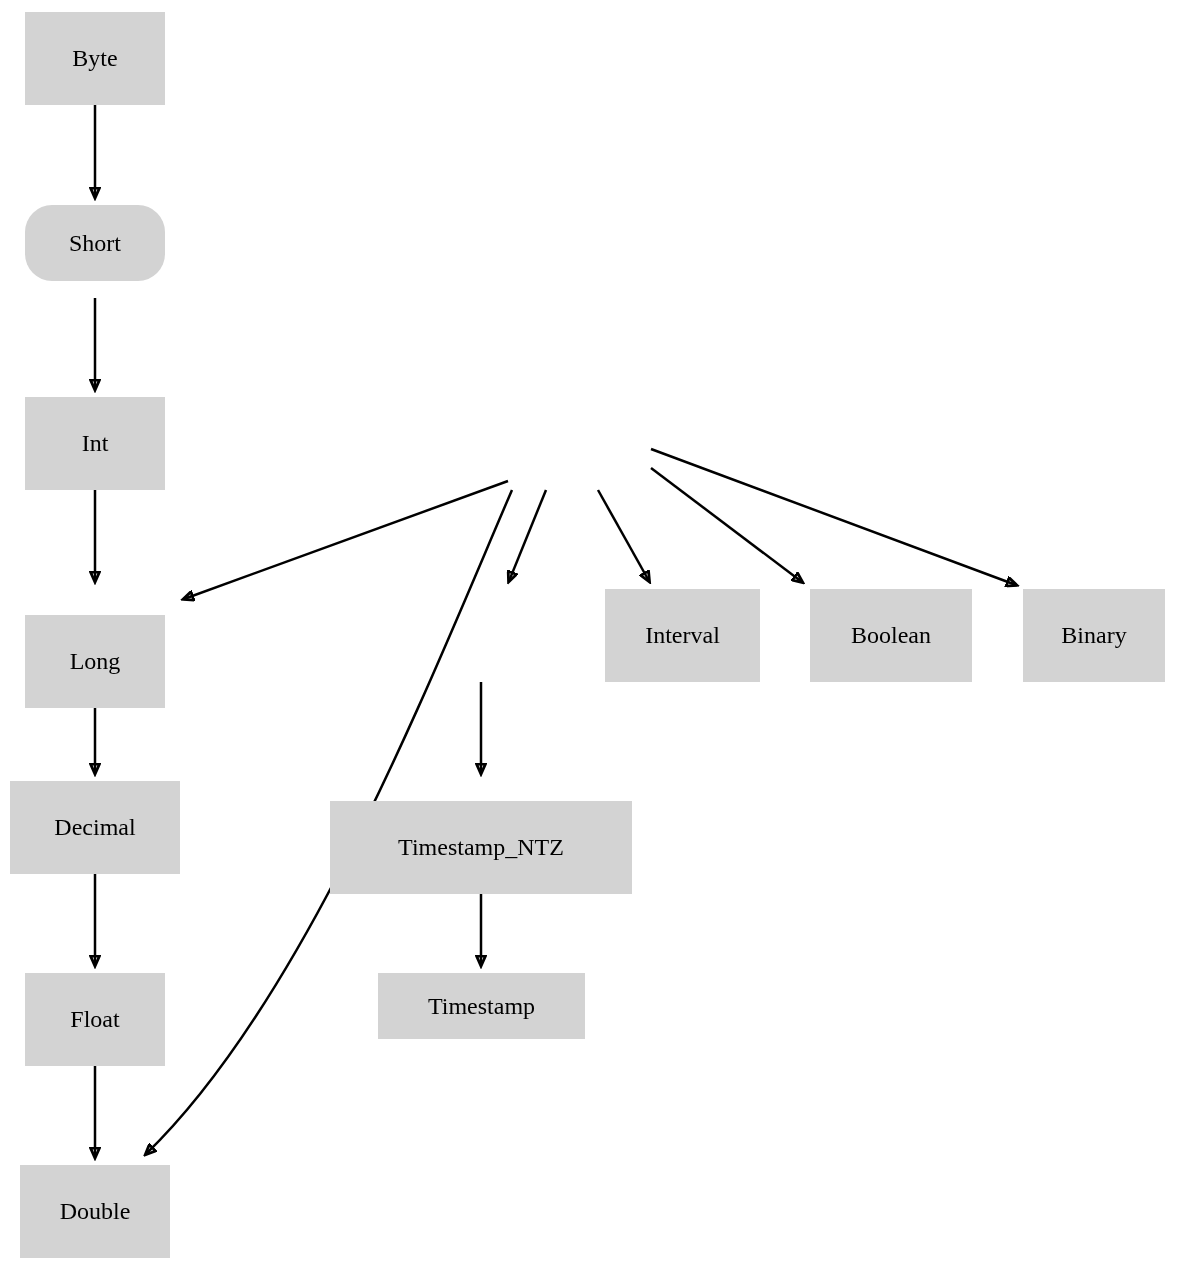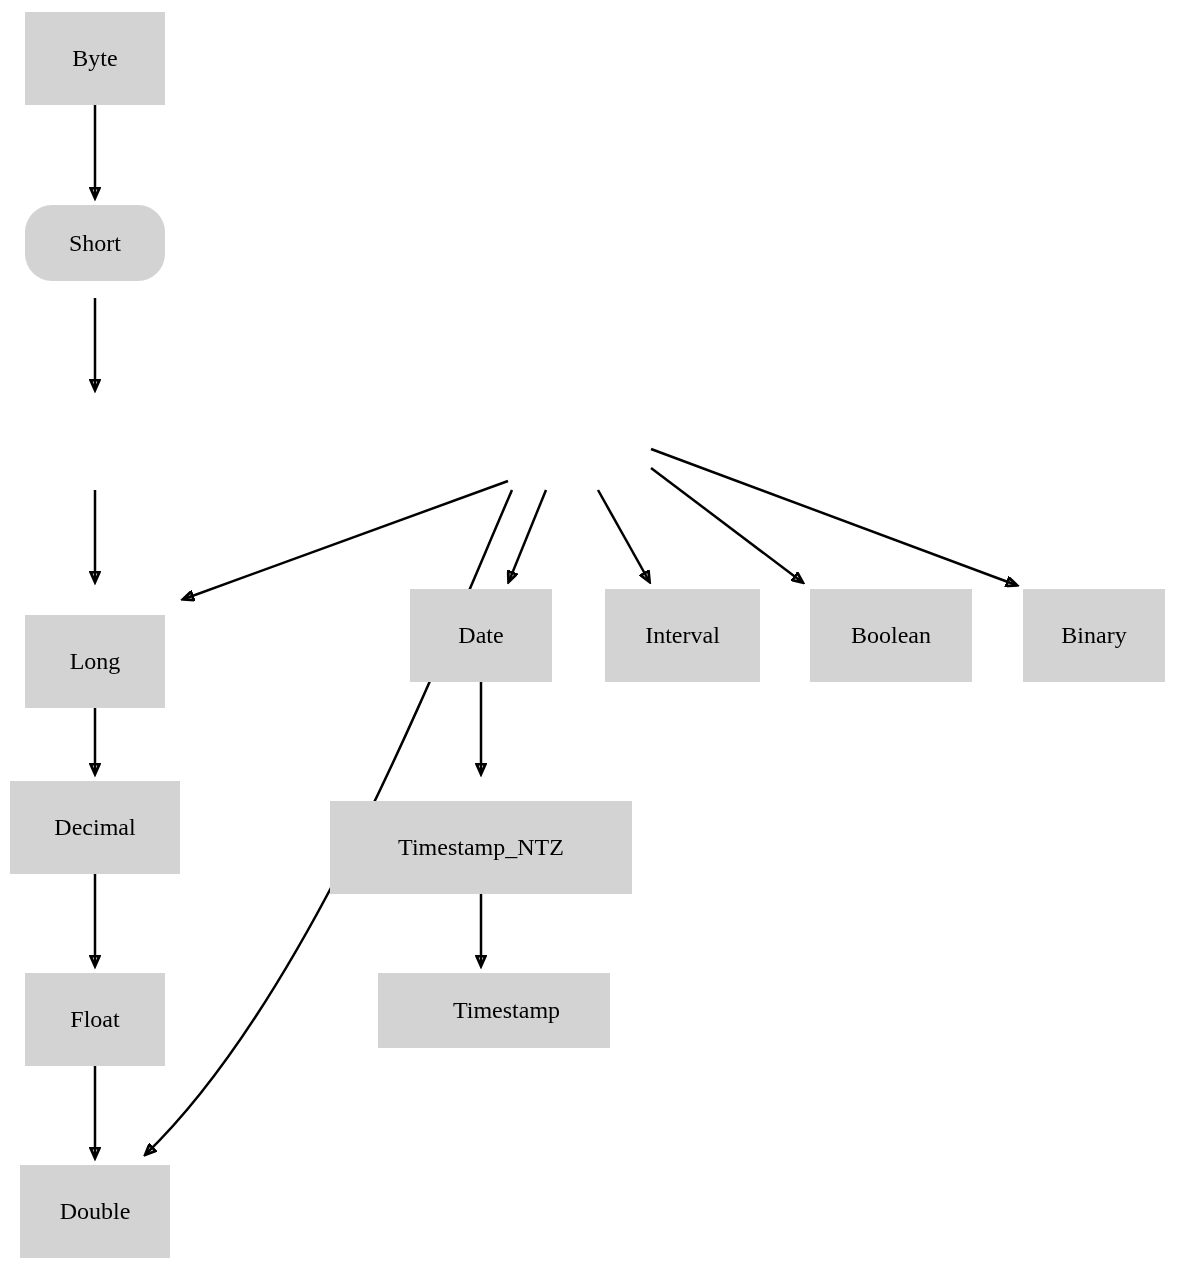--- a/index.html
+++ b/index.html
@@ -38,21 +38,21 @@
   .n-long          { left: 25px;   top: 589px;  width: 140px; height: 93px; margin-top: 26px; }
   .n-decimal       { left: 10px;   top: 781px;  width: 170px; height: 93px; }
   .n-float         { left: 25px;   top: 973px;  width: 140px; height: 93px; }
   .n-double        { left: 20px;   top: 1165px; width: 150px; height: 93px; }
   .n-string        { left: 510px;  top: 397px;  width: 140px; height: 93px; }
   .n-date          { left: 410px;  top: 589px;  width: 142px; height: 93px; }
   .n-interval      { left: 605px;  top: 589px;  width: 155px; height: 93px; }
   .n-boolean       { left: 810px;  top: 589px;  width: 162px; height: 93px; }
   .n-binary        { left: 1023px; top: 589px;  width: 142px; height: 93px; }
   .n-timestamp-ntz { left: 330px;  top: 781px;  width: 302px; height: 93px; margin-top: 20px; }
-  .n-timestamp     { left: 378px;  top: 973px;  width: 207px; height: 75px; padding-left: 25px; }
+  .n-timestamp     { left: 378px;  top: 973px;  width: 207px; height: 66px; }
 </style>
 </head>
 <body>
 
 <div class="canvas">
 
   <svg class="edges" width="1178" height="1270" viewBox="0 0 1178 1270" xmlns="http://www.w3.org/2000/svg">
     <defs>
       <marker id="arrow" viewBox="0 0 10 10" refX="8" refY="5" markerWidth="5.5" markerHeight="4.5" orient="auto-start-reverse">
         <path d="M 0 1 L 9 5 L 0 9 z" fill="#000000" stroke="none"></path>
@@ -72,24 +72,24 @@
     <line x1="651" y1="468" x2="802" y2="582" marker-end="url(#arrow)"></line>
     <line x1="651" y1="449" x2="1016" y2="585" marker-end="url(#arrow)"></line>
     <path d="M 512 490 C 430 680, 305 1000, 146 1154" marker-end="url(#arrow)"></path>
 
     <line x1="481" y1="682" x2="481" y2="773" marker-end="url(#arrow)"></line>
     <line x1="481" y1="874" x2="481" y2="965" marker-end="url(#arrow)"></line>
   </svg>
 
   <div class="node n-byte">Byte</div>
   <div class="node n-short">Short</div>
+  <div class="node n-int">Int</div>
   <div class="node n-long">Long</div>
   <div class="node n-decimal">Decimal</div>
   <div class="node n-float">Float</div>
   <div class="node n-double">Double</div>
-  <div class="node n-date">Date</div>
   <div class="node n-interval">Interval</div>
   <div class="node n-boolean">Boolean</div>
   <div class="node n-binary">Binary</div>
   <div class="node n-timestamp-ntz">Timestamp_NTZ</div>
   <div class="node n-timestamp">Timestamp</div>
 
 </div>
 
 </body></html>

